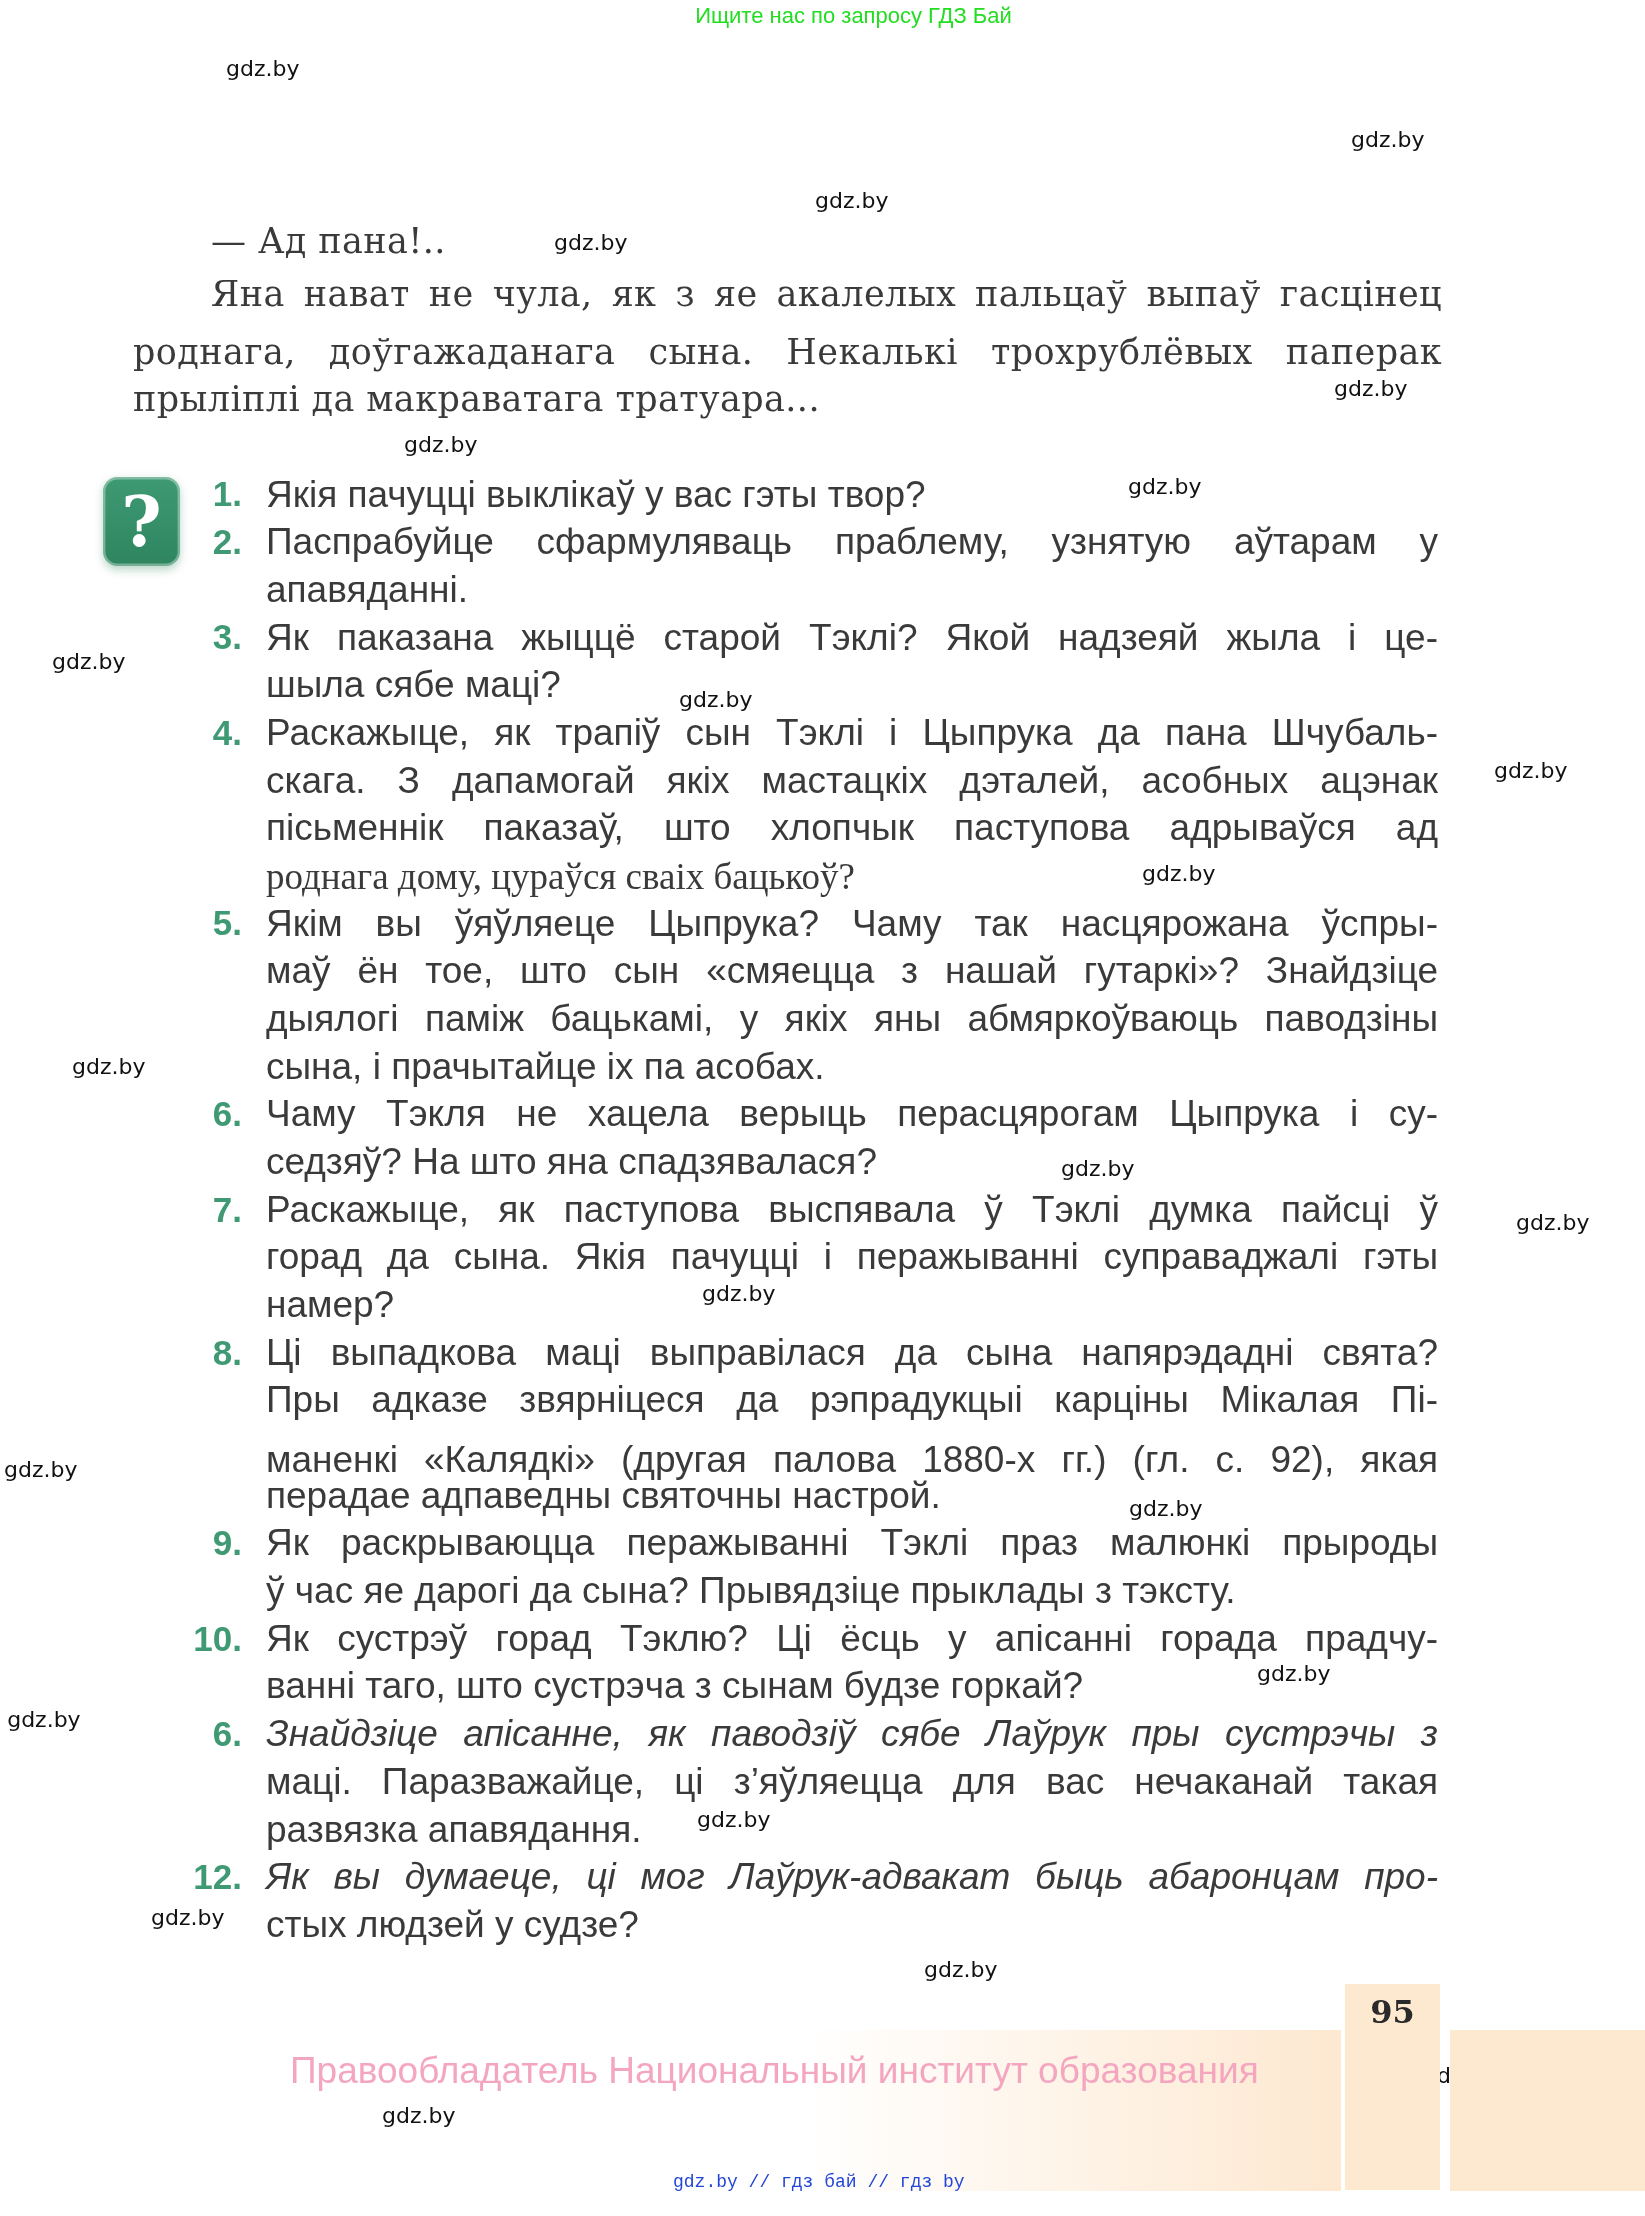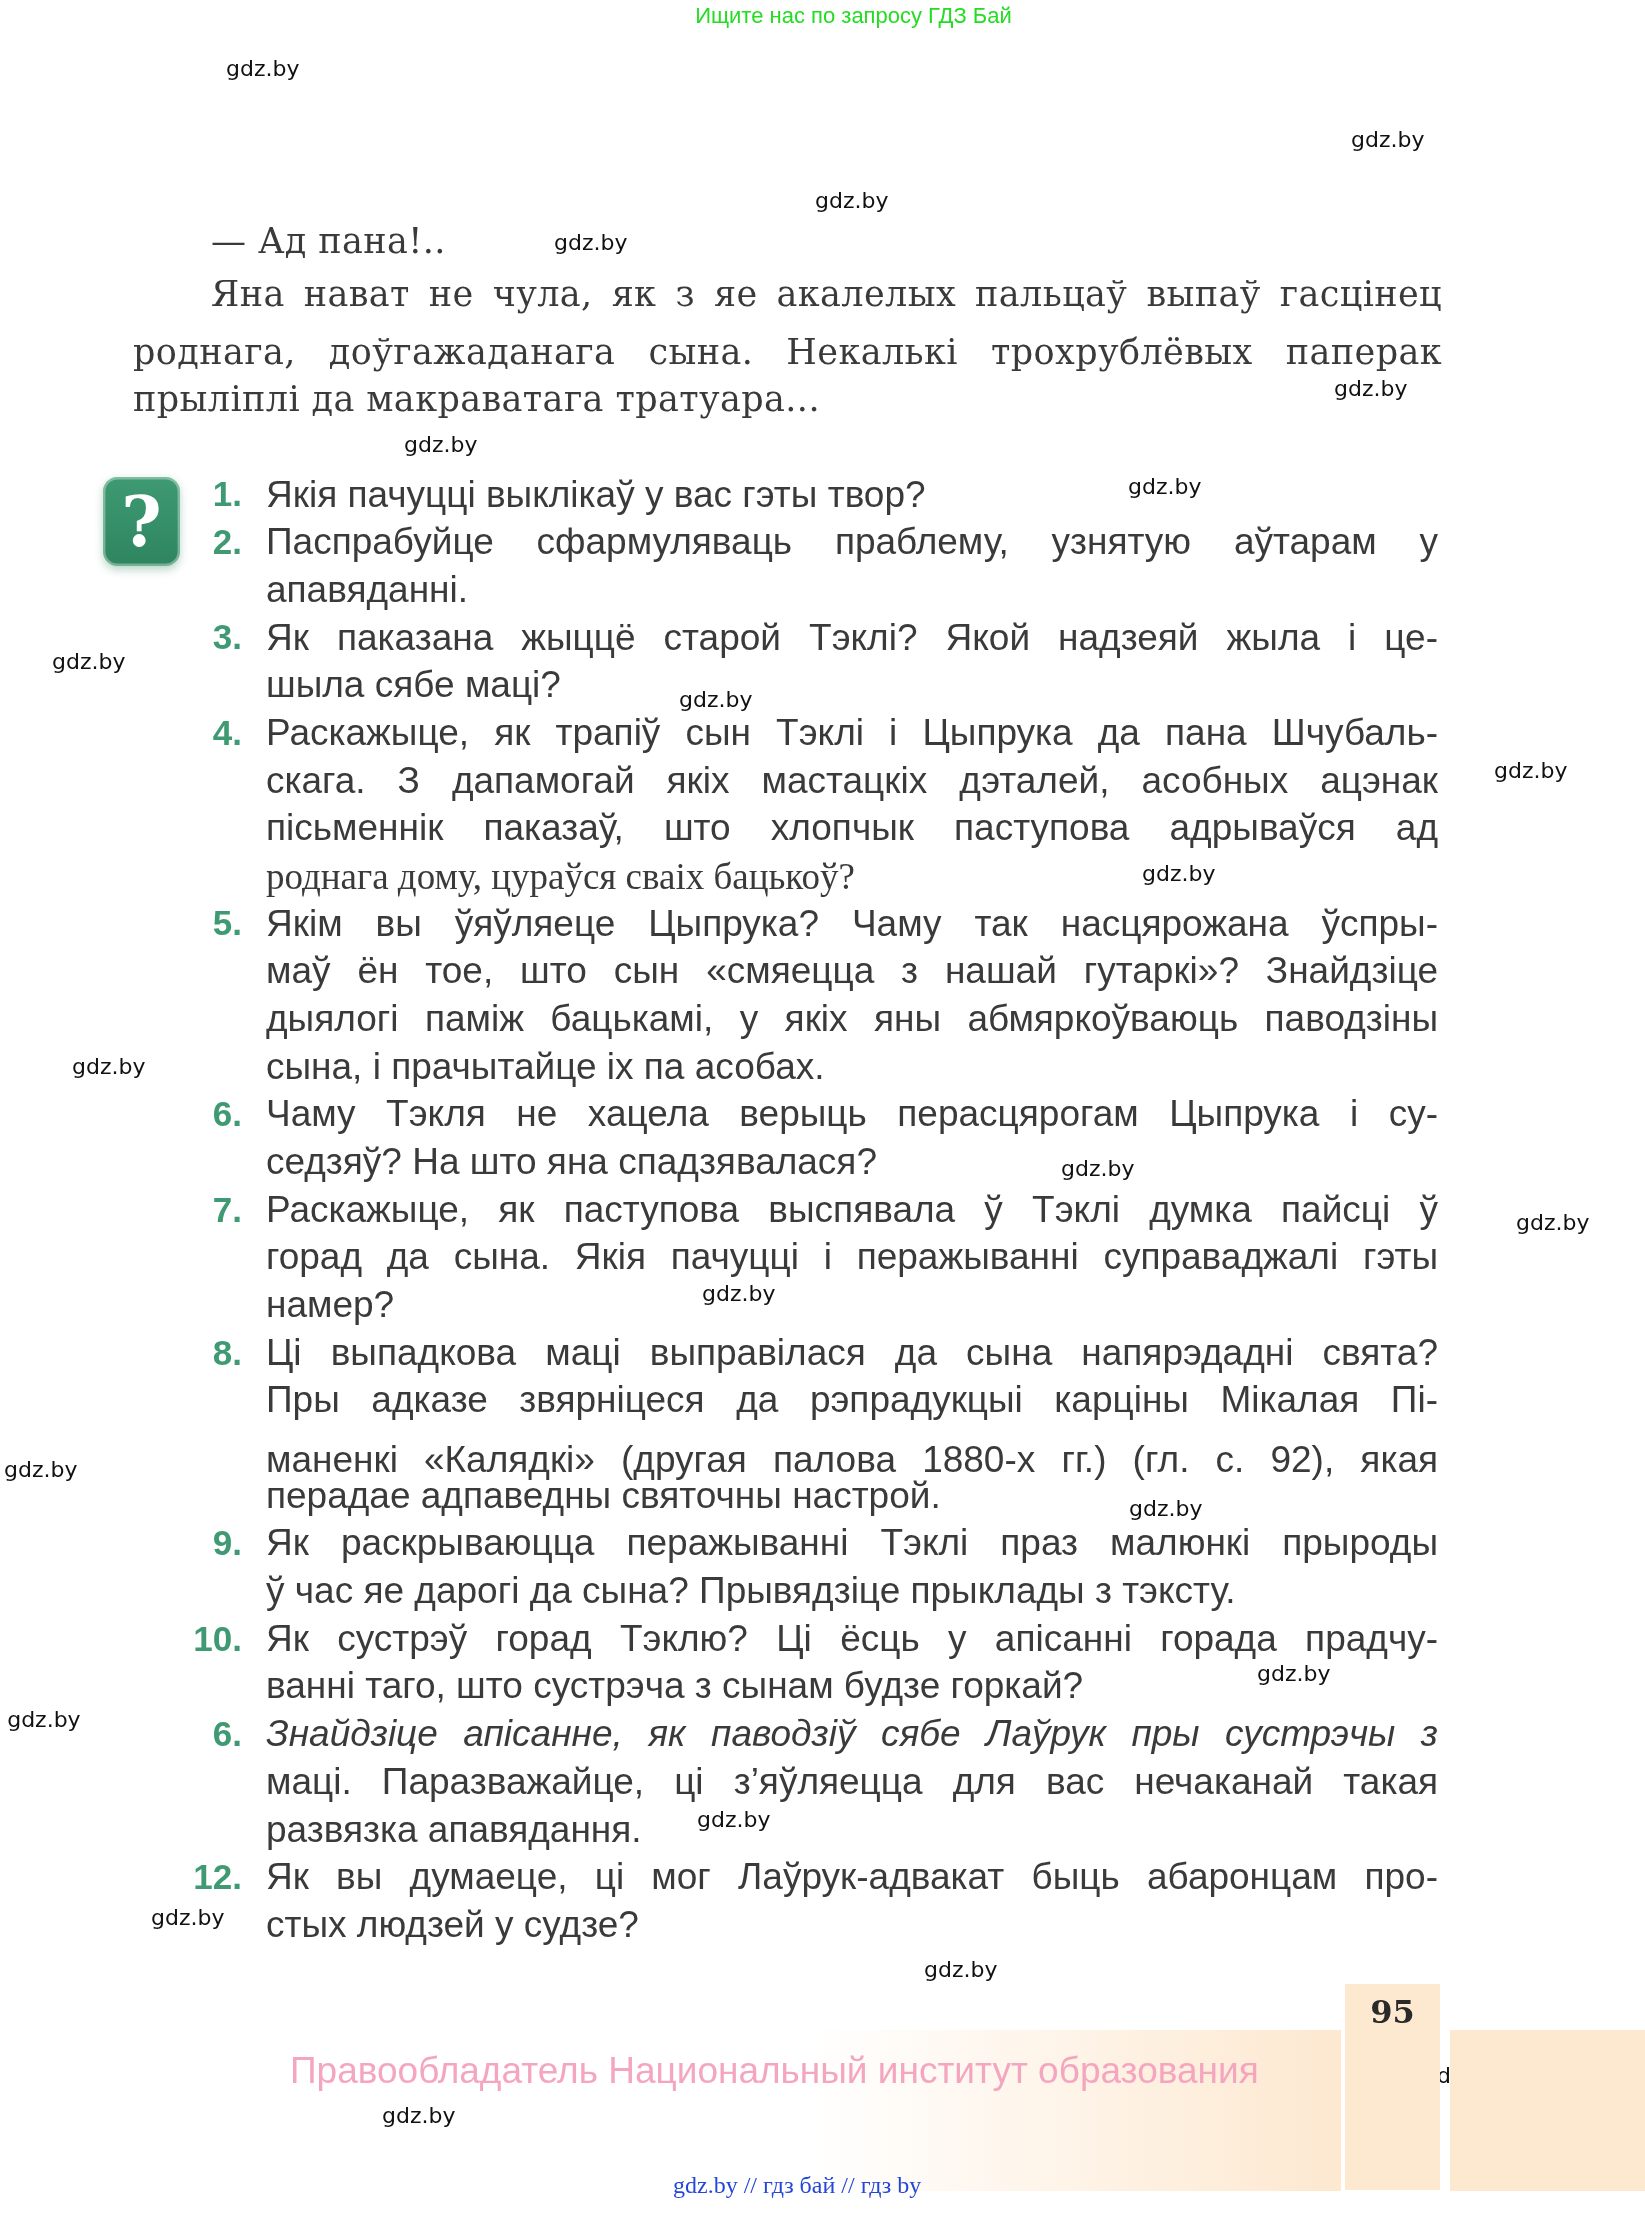--- a/index.html
+++ b/index.html
@@ -13,21 +13,21 @@
   .q-icon span { font-family:"DejaVu Serif", serif; font-weight:bold; color:#fff; font-size:69px; line-height:1; }
   .q-list { left:0; top:0; }
   .q-num { position:absolute; width:242px; text-align:right; font-family:"Liberation Sans", sans-serif; font-weight:bold; font-size:35px; color:#3f9a74; }
   .q-line { position:absolute; left:266px; width:1172px; font-family:"Liberation Sans", sans-serif; font-size:37px; color:#3a3a3a; white-space:nowrap; text-align:justify; text-align-last:justify; }
   .q-line.last { text-align-last:left; }
   .footer-fade { left:805px; top:2030px; width:536px; height:161px; background:linear-gradient(90deg, rgba(253,232,208,0) 0%, rgba(253,232,208,1) 100%); }
   .page-box { left:1345px; top:1984px; width:95px; height:206px; background:#fde8d0; }
   .page-num { left:1345px; top:1993px; width:95px; text-align:center; font-family:"DejaVu Serif", serif; font-weight:bold; font-size:32px; color:#2a2a2a; }
   .right-box { left:1450px; top:2030px; width:196px; height:161px; background:#fde8d0; }
   .copyright { left:290px; top:2050px; font-family:"Liberation Sans", sans-serif; font-size:37px; color:#f4a6c0; white-space:nowrap; }
-  .bottom-links { left:673px; top:2172px; font-family:Liberation Serif, serif; font-size:24px; color:#2446d8; white-space:nowrap; }
+  .bottom-links { left:673px; top:2172px; font-family:Liberation Mono, monospace; font-size:18px; color:#2446d8; white-space:nowrap; }
 </style>
 </head>
 <body>
 
 <div class="abs top-banner">Ищите нас по запросу ГДЗ Бай</div>
 
 <div>
   <div class="abs narr" style="left:211px; top:221px;">— Ад пана!..</div>
   <div class="abs narr narr-line" style="left:211px; width:1231px; top:274px;">Яна нават не чула, як з яе акалелых пальцаў выпаў гасцінец</div>
   <div class="abs narr narr-line" style="top:332px;">роднага, доўгажаданага сына. Некалькі трохрублёвых паперак</div>
@@ -73,21 +73,21 @@
     <div class="q-line" style="top: 1522px;">Як раскрываюцца перажыванні Тэклі праз малюнкі прыроды</div>
     <div class="q-line last" style="top: 1570px;">ў час яе дарогі да сына? Прывядзіце прыклады з тэксту.</div>
     <div class="q-num" style="top: 1619px;">10.</div>
     <div class="q-line" style="top: 1618px;">Як сустрэў горад Тэклю? Ці ёсць у апісанні горада прадчу-</div>
     <div class="q-line last" style="top: 1665px;">ванні таго, што сустрэча з сынам будзе горкай?</div>
     <div class="q-num" style="top: 1714px;">6.</div>
     <div class="q-line" style="top: 1713px; font-style: italic;">Знайдзіце апісанне, як паводзіў сябе Лаўрук пры сустрэчы з</div>
     <div class="q-line" style="top: 1761px;">маці. Паразважайце, ці з’яўляецца для вас нечаканай такая</div>
     <div class="q-line last" style="top: 1809px;">развязка апавядання.</div>
     <div class="q-num" style="top: 1857px;">12.</div>
-    <div class="q-line" style="top: 1856px;">Як вы думаеце, ці мог Лаўрук-адвакат быць абаронцам про-</div>
+    <div class="q-line" style="top: 1856px; font-style: italic;">Як вы думаеце, ці мог Лаўрук-адвакат быць абаронцам про-</div>
     <div class="q-line last" style="top: 1904px;">стых людзей у судзе?</div>
   </div>
 
 <div id="wmlayer">
     <div class="abs wm" style="left: 226px; top: 56px;">gdz.by</div>
     <div class="abs wm" style="left: 1351px; top: 127px;">gdz.by</div>
     <div class="abs wm" style="left: 815px; top: 188px;">gdz.by</div>
     <div class="abs wm" style="left: 554px; top: 230px;">gdz.by</div>
     <div class="abs wm" style="left: 1334px; top: 376px;">gdz.by</div>
     <div class="abs wm" style="left: 404px; top: 432px;">gdz.by</div>

